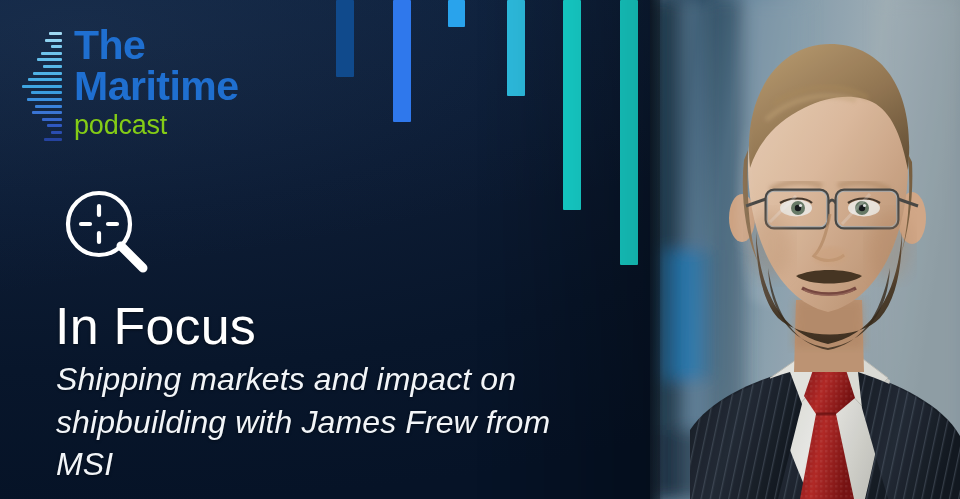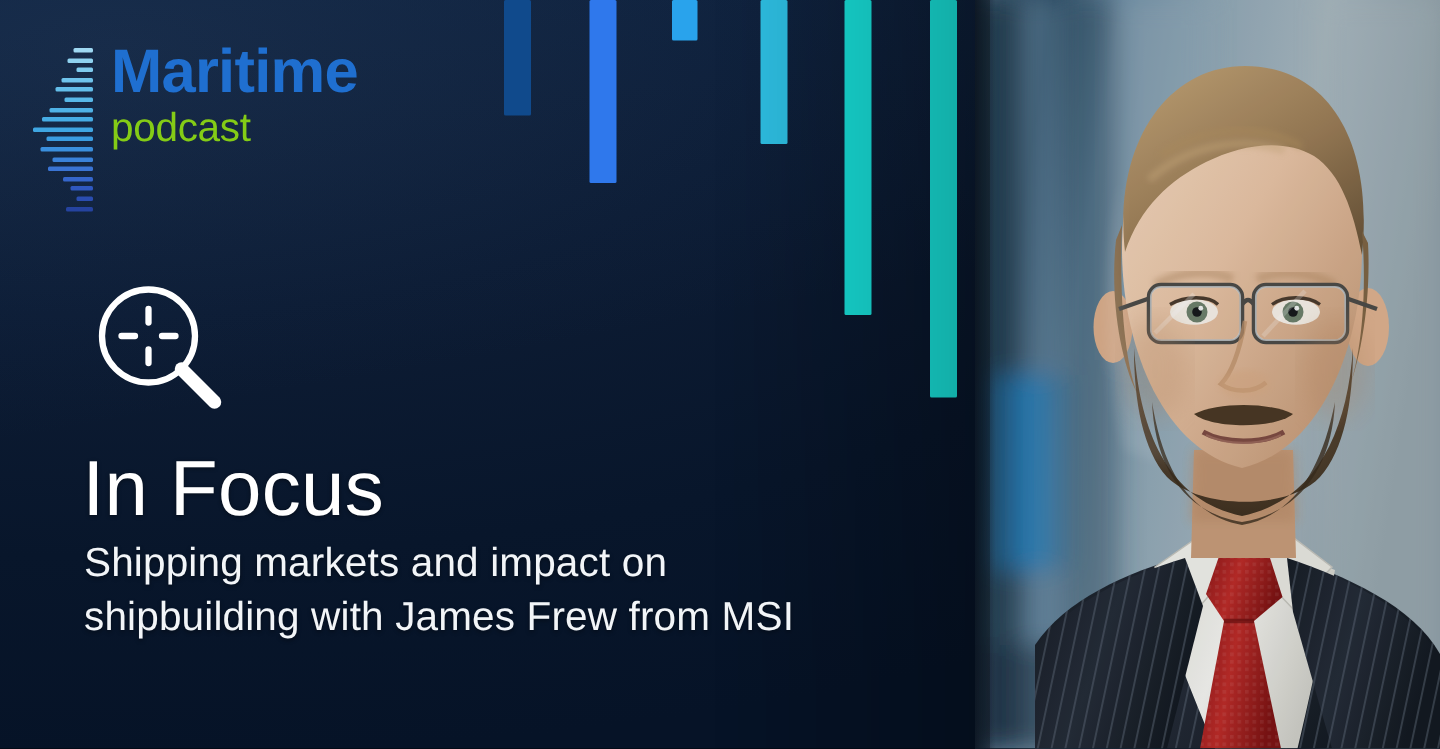--- a/index.html
+++ b/index.html
@@ -50,22 +50,22 @@
   .mag{position:absolute;left:57px;top:186px;width:100px;height:96px;}
 
   
   .h-focus{
     position:absolute;left:55px;top:300px;
     color:#ffffff;font-size:52px;font-weight:300;letter-spacing:.2px;line-height:1;
     text-shadow:0 1px 3px rgba(0,0,0,.45);
   }
   .sub{
     position:absolute;left:56px;top:358px;width:540px;
-    color:#f2f5f8;font-size:27px;font-weight:400;line-height:1.33;
-    letter-spacing:.1px;text-shadow:0 1px 3px rgba(0,0,0,.4);
+    color:#f2f5f8;font-size:32px;font-weight:400;line-height:1.33;
+    letter-spacing:.1px;text-shadow:0 1px 3px rgba(0,0,0,.4);font-style:italic;
   }
   .sub span{display:block;}
 
   
   .photo{
     position:absolute;left:650px;top:0;width:310px;height:499px;overflow:hidden;
     background:#6a7d8c;
   }
   .photo svg{display:block;}
   .photo-edge{
@@ -287,20 +287,21 @@
         <div class="wrow" style="top: 59.4px; width: 31px; background: rgb(58, 156, 224);"></div>
         <div class="wrow" style="top: 66px; width: 35px; background: rgb(58, 143, 222);"></div>
         <div class="wrow" style="top: 72.6px; width: 27px; background: rgb(58, 130, 218);"></div>
         <div class="wrow" style="top: 79.2px; width: 30px; background: rgb(58, 116, 212);"></div>
         <div class="wrow" style="top: 85.8px; width: 20px; background: rgb(53, 102, 204);"></div>
         <div class="wrow" style="top: 92.4px; width: 15px; background: rgb(47, 88, 192);"></div>
         <div class="wrow" style="top: 99px; width: 11px; background: rgb(42, 77, 176);"></div>
         <div class="wrow" style="top: 105.6px; width: 18px; background: rgb(37, 67, 159);"></div>
       </div>
     <div class="logo-text">
+      <span class="brand-line1">The</span>
       <span class="brand-line2">Maritime</span>
       <span class="brand-line3">podcast</span>
     </div>
   </div>
 
   <div class="mag">
     <svg width="100" height="96" viewBox="0 0 100 96" xmlns="http://www.w3.org/2000/svg">
       <g fill="none" stroke="#ffffff" stroke-width="4.2" stroke-linecap="round">
         <circle cx="42" cy="38" r="31"></circle>
         <path d="M 64 60 L 86 82" stroke-width="9"></path>

